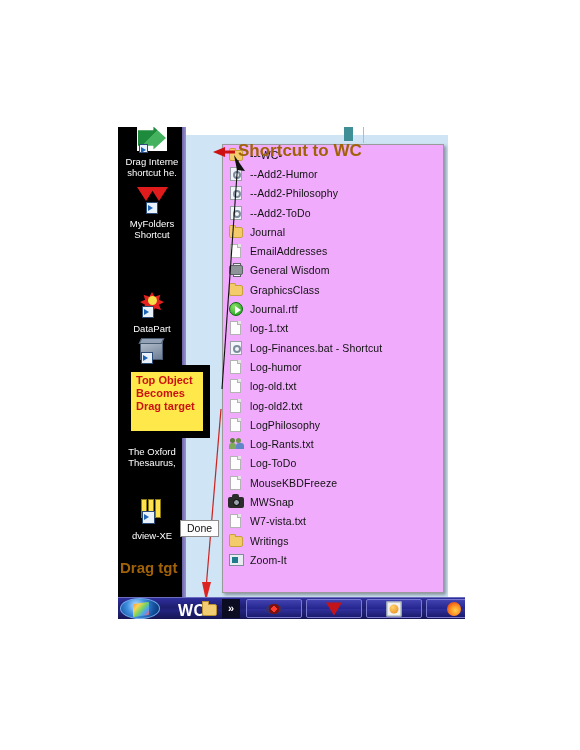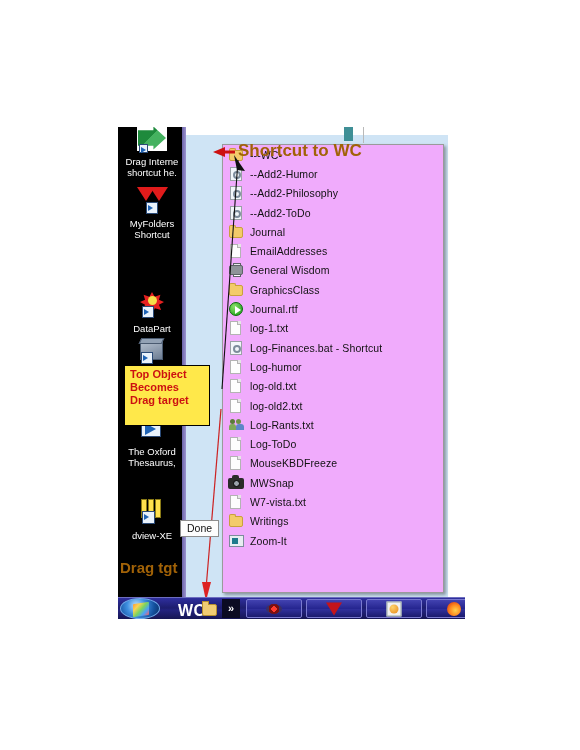--- a/index.html
+++ b/index.html
@@ -122,21 +122,21 @@
   .f-cam{position:absolute;left:1px;top:3px;width:16px;height:11px;background:#2b2b2b;border-radius:2px;}
   .f-cam:before{content:"";position:absolute;left:4px;top:-3px;width:7px;height:3px;background:#2b2b2b;border-radius:2px 2px 0 0;}
   .f-cam:after{content:"";position:absolute;left:5px;top:2px;width:7px;height:7px;border-radius:50%;background:#9aa3ab;border:1px solid #000;box-sizing:border-box;}
 
   
   .f-zoom{position:absolute;left:2px;top:2px;width:15px;height:12px;background:#e8edf2;border:1px solid #7d8c9c;box-sizing:border-box;}
   .f-zoom:after{content:"";position:absolute;left:2px;top:2px;width:6px;height:6px;background:#1f7a8c;}
 
   
   .redtext{position:absolute;color:#a16207;font-weight:bold;}
-  .callout{position:absolute;background:#ffe84a;border:1px solid #000000;
+  .callout{position:absolute;background:#ffe84a;border:7px solid #000000;
            color:#cc1111;font-weight:bold;font-size:11px;line-height:13px;
            padding:2px 4px 18px 5px;box-sizing:border-box;}
   .tooltip-done{position:absolute;background:#fdfdfd;border:1px solid #8d8d8d;
            font-size:10.5px;color:#111;padding:1px 6px 2px;box-sizing:border-box;}
   svg.anno{position:absolute;left:0;top:0;width:347px;height:492px;overflow:visible;pointer-events:none;}
 
   
   .taskbar{position:absolute;left:0;top:470px;width:347px;height:22px;
            background:linear-gradient(180deg,#2f2f9e 0%,#1d1d6e 45%,#23237f 55%,#14144f 100%);
            border-top:1px solid #6d6dc0;}
@@ -316,20 +316,26 @@
           <span class="mt">log-old.txt</span>
         </div>
         <div class="mrow">
           <span class="mi">
             <span class="f-doc"></span>
           </span>
           <span class="mt">log-old2.txt</span>
         </div>
         <div class="mrow">
           <span class="mi">
+            <span class="f-doc"></span>
+          </span>
+          <span class="mt">LogPhilosophy</span>
+        </div>
+        <div class="mrow">
+          <span class="mi">
             <span class="f-ppl">
               <i class="h1"></i>
               <i class="h2"></i>
               <i class="b1"></i>
               <i class="b2"></i>
             </span>
           </span>
           <span class="mt">Log-Rants.txt</span>
         </div>
         <div class="mrow">

